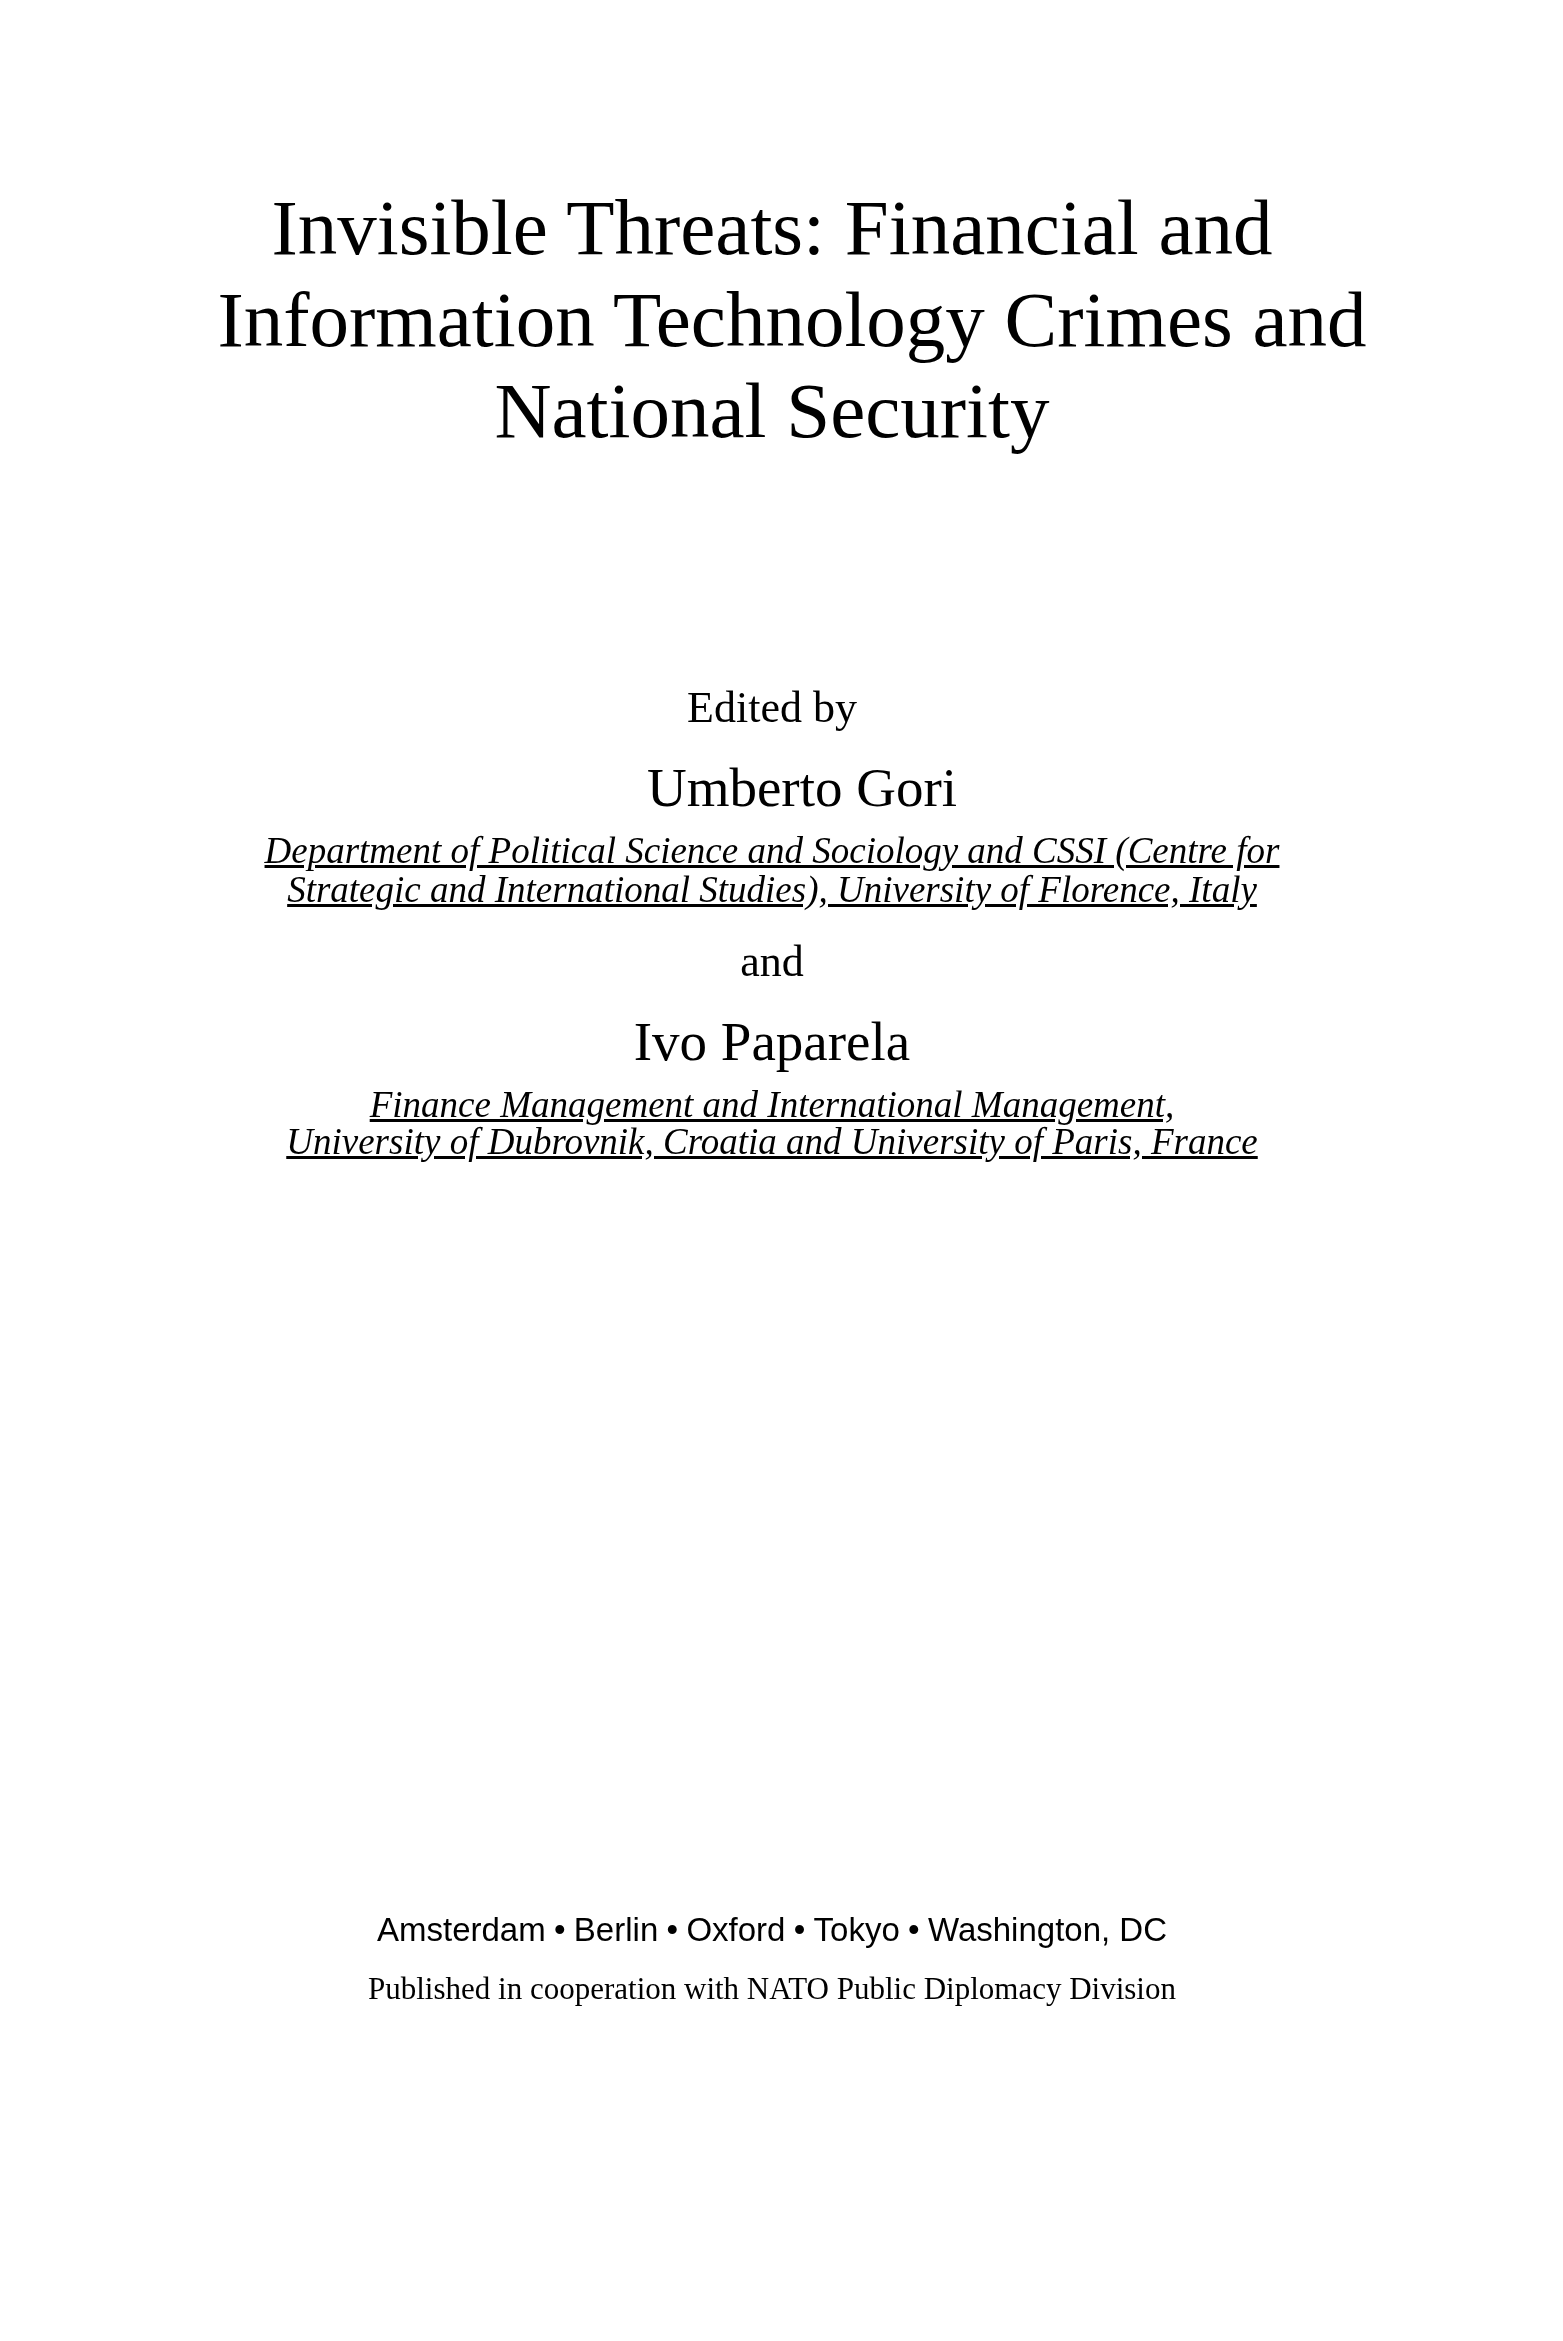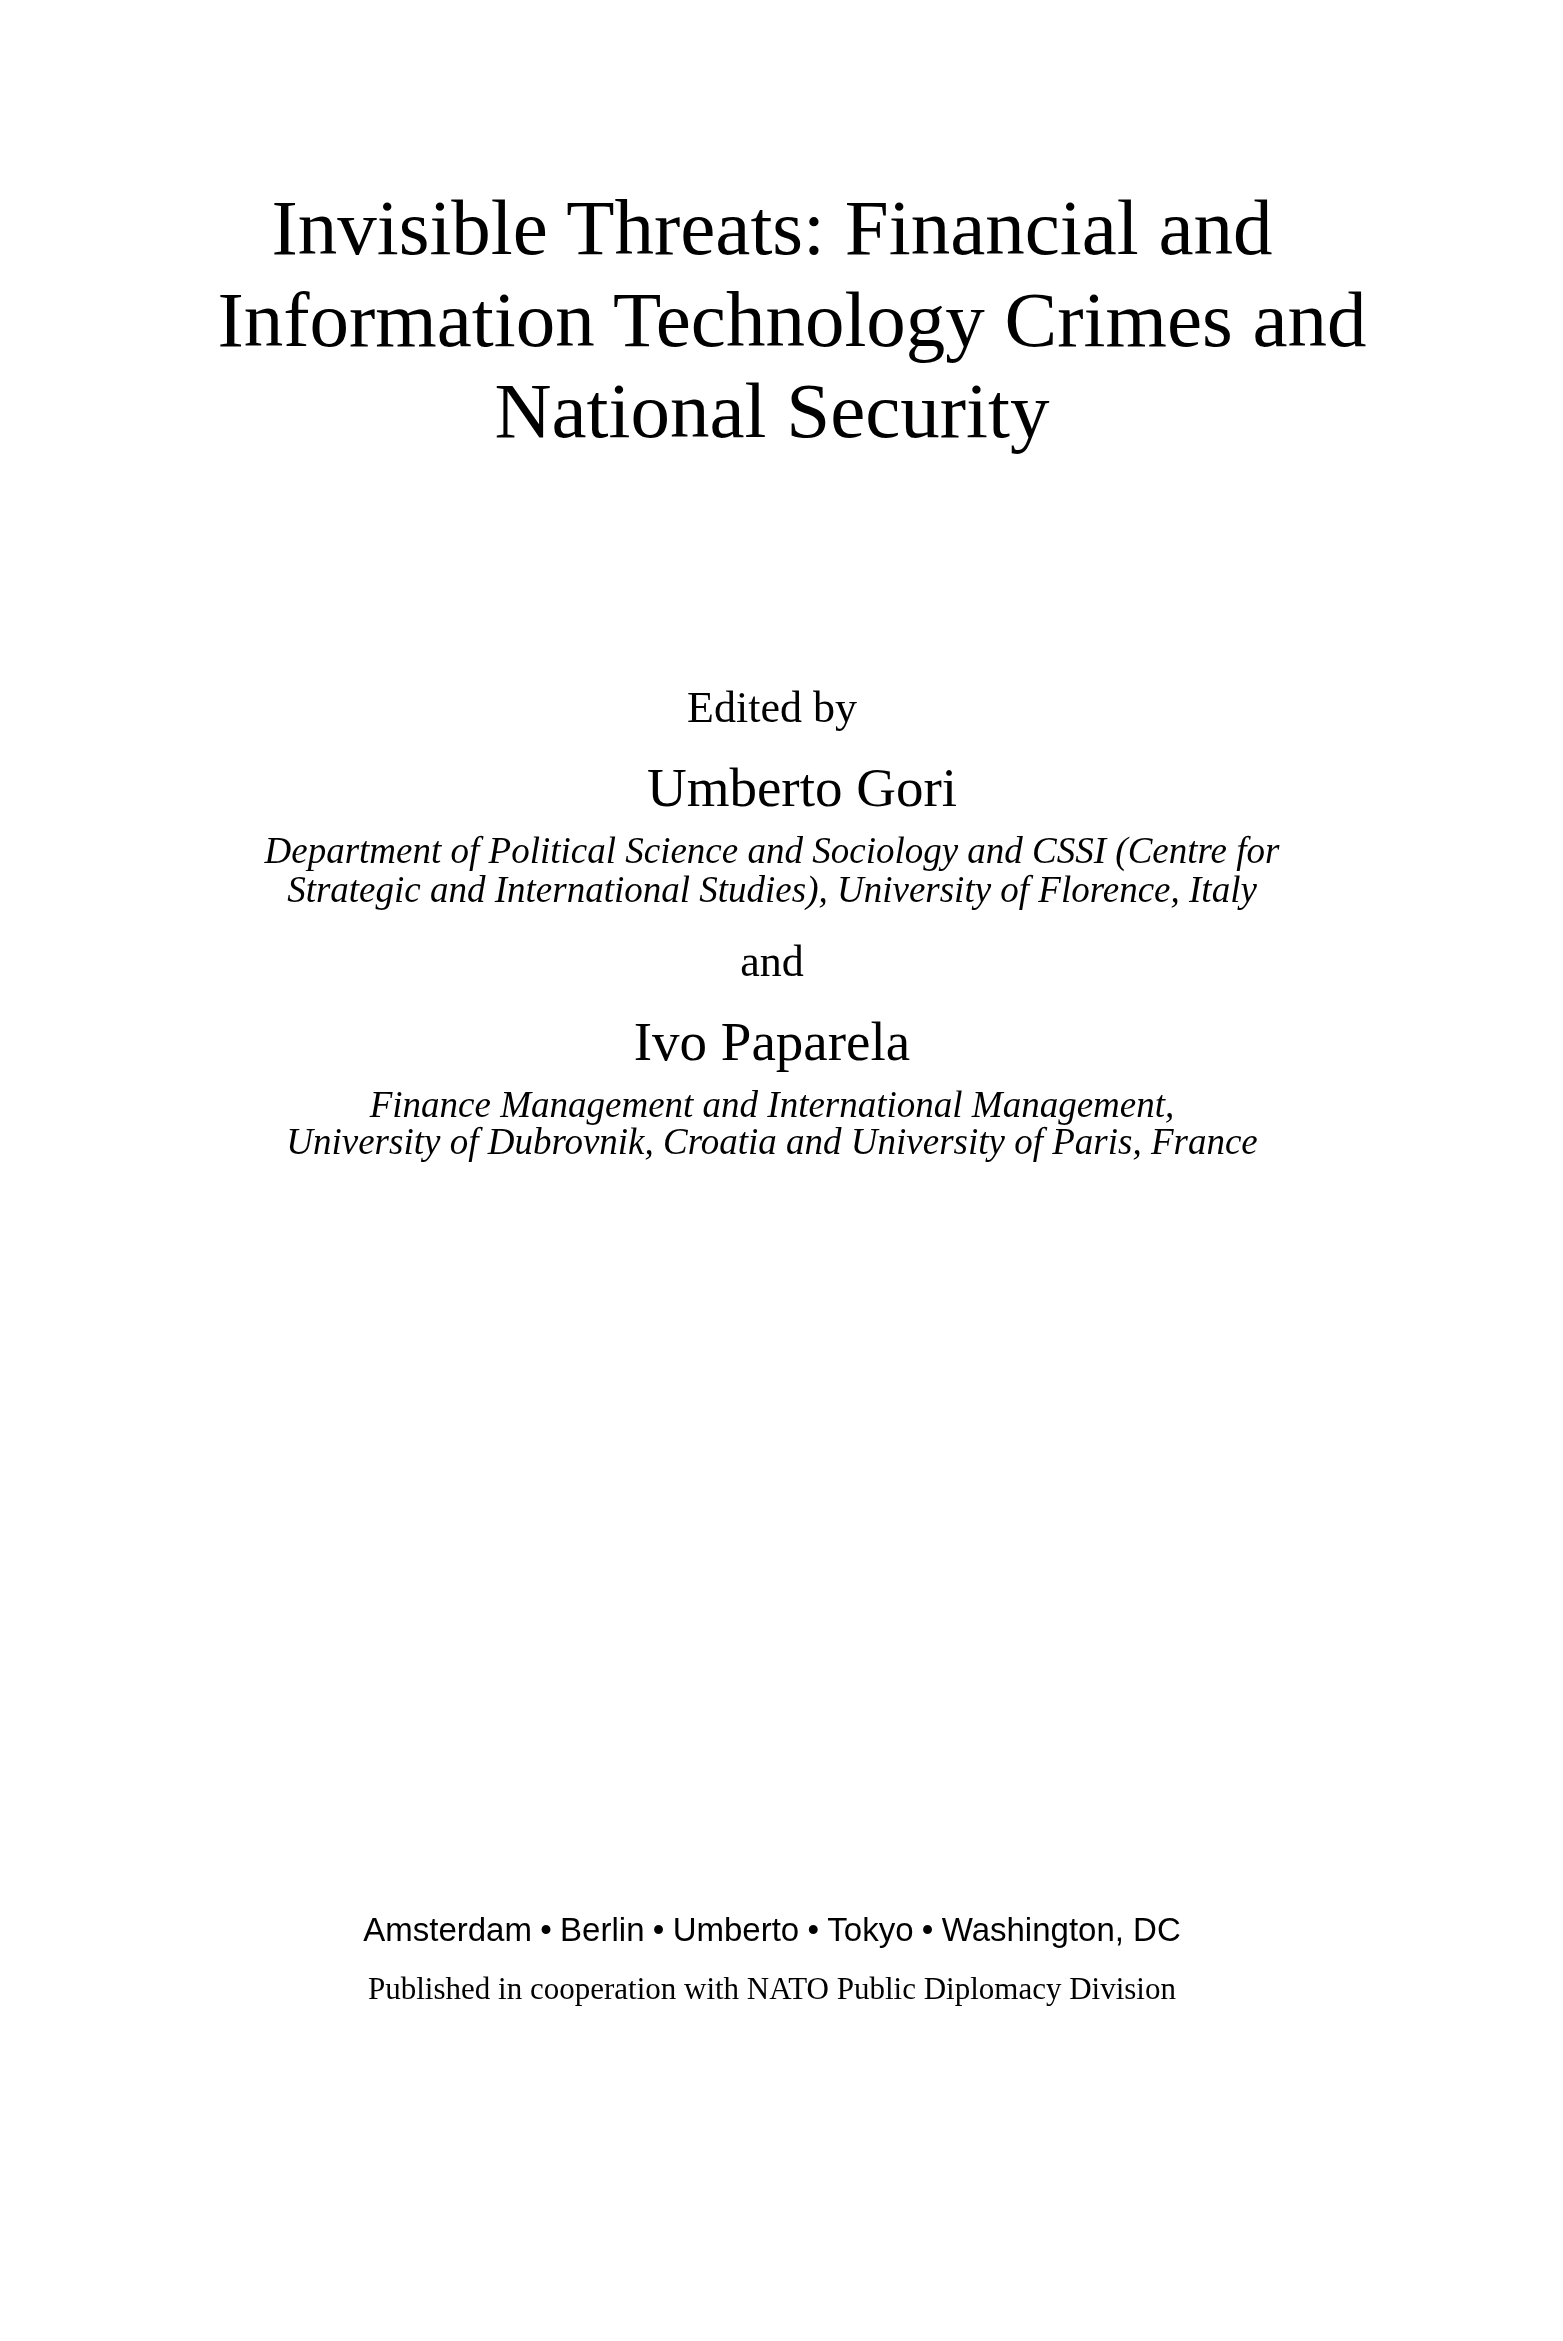--- a/index.html
+++ b/index.html
@@ -27,21 +27,21 @@
       left: 0;
       width: 1544px; 
       text-align: center;
       white-space: nowrap;
       line-height: 1;
       margin: 0;
       font-weight: normal;
     }
     .serif { font-family: "Liberation Serif", "DejaVu Serif", serif; }
     .sans  { font-family: "Liberation Sans", "DejaVu Sans", sans-serif; }
-    .italic { font-style: italic; }
+    .italic { font-style: italic; text-decoration: underline; }
 
     .title-line { font-size: 79px; }
     .title-1 { top: 188px; }
     .title-2 { top: 280px; margin-left: 20px; }
     .title-3 { top: 371px; }
 
     .edited-by { font-size: 44px; top: 686px; }
     .editor-name { font-size: 55px; }
     .editor-1-name { top: 760px; padding-left: 30px; }
     .affil { font-size: 37px; }
@@ -117,19 +117,19 @@
 
     <p class="line serif conj-and">and</p>
 
     <p class="line serif editor-name editor-2-name">Ivo Paparela</p>
     <p class="line serif italic affil editor-2-affil-1">Finance Management and International Management,</p>
     <p class="line serif italic affil editor-2-affil-2">University of Dubrovnik, Croatia and University of Paris, France</p>
   </div>
 
 
   <p class="line sans cities">
-    <span>Amsterdam</span><span class="sep">•</span><span>Berlin</span><span class="sep">•</span><span>Umberto</span><span class="sep">•</span><span>Tokyo</span><span class="sep">•</span><span>Washington, DC</span>
+    <span>Amsterdam</span><span class="sep">•</span><span>Berlin</span><span class="sep">•</span><span>Oxford</span><span class="sep">•</span><span>Tokyo</span><span class="sep">•</span><span>Washington, DC</span>
   </p>
 
   <p class="line serif published">Published in cooperation with NATO Public Diplomacy Division</p>
 
 </div>
 
 
 </body></html>

